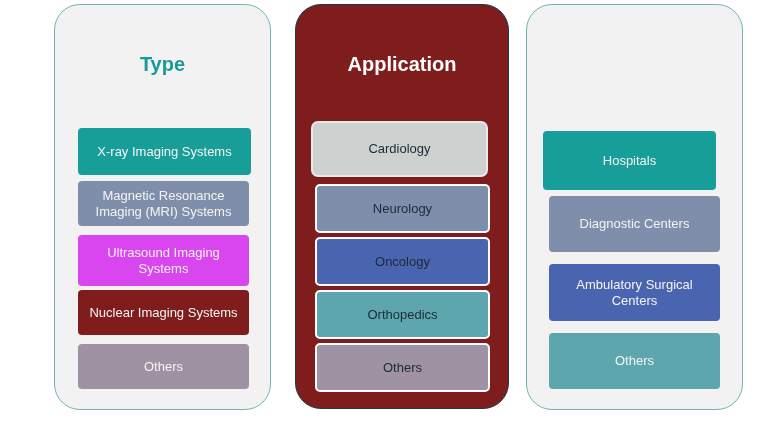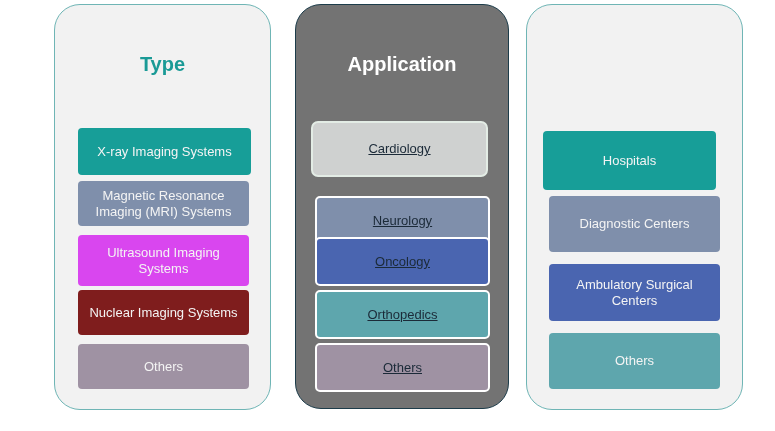--- a/index.html
+++ b/index.html
@@ -2,52 +2,52 @@
 <html><head>
 <meta charset="utf-8">
 <style>
   html, body { margin: 0; padding: 0; }
   body {
     width: 775px; height: 431px; background: #ffffff; position: relative; overflow: hidden;
     font-family: "Liberation Sans", "DejaVu Sans", sans-serif;
   }
   .panel { position: absolute; box-sizing: border-box; border-radius: 26px; }
   .panel.light { background: #f2f2f2; border: 1.5px solid #6fb5b5; }
-  .panel.dark { background: #737373; border: 1.5px solid #1c3c4a; }
+  .panel.dark { background: #7f1d1d; border: 1.5px solid #1c3c4a; }
   .panel-title {
     position: absolute; left: 0; right: 0; text-align: center;
     font-size: 20px; font-weight: bold;
   }
   .light .panel-title { color: #1a9a96; }
   .dark .panel-title { color: #ffffff; }
   .item {
     position: absolute; box-sizing: border-box; border-radius: 4px;
     display: flex; align-items: center; justify-content: center; text-align: center;
     font-size: 13px; line-height: 16px; padding: 0 6px;
   }
   .light .item { color: #f4f4f4; }
-  .dark .item { color: #1b2a38; border: 2px solid #ffffff; border-radius: 5px; text-decoration: underline; }
+  .dark .item { color: #1b2a38; border: 2px solid #ffffff; border-radius: 5px; }
   .dark .item.first { border: 2px solid #e3ece5; border-radius: 7px; }
 </style>
 </head>
 <body>
 
 <div class="panel light" style="left:54px;top:4px;width:217px;height:406px;">
   <div class="panel-title" style="top:48px;">Type</div>
   <div class="item" style="left:23px;top:123px;width:173px;height:47px;background:#179e98;">X-ray Imaging Systems</div>
   <div class="item" style="left:23px;top:176px;width:171px;height:45px;background:#7f8fab;">Magnetic Resonance Imaging (MRI) Systems</div>
   <div class="item" style="left:23px;top:230px;width:171px;height:51px;background:#d946ef;">Ultrasound Imaging Systems</div>
   <div class="item" style="left:23px;top:285px;width:171px;height:45px;background:#7f1d1d;">Nuclear Imaging Systems</div>
   <div class="item" style="left:23px;top:339px;width:171px;height:45px;background:#9f92a3;">Others</div>
 </div>
 
 <div class="panel dark" style="left:295px;top:4px;width:214px;height:405px;">
   <div class="panel-title" style="top:48px;">Application</div>
   <div class="item first" style="left:15px;top:116px;width:177px;height:56px;background:#cfd1d0;">Cardiology</div>
-  <div class="item" style="left:19px;top:179px;width:175px;height:49px;background:#7f8fab;margin-top:12px;">Neurology</div>
+  <div class="item" style="left:19px;top:179px;width:175px;height:49px;background:#7f8fab;">Neurology</div>
   <div class="item" style="left:19px;top:285px;width:175px;height:49px;background:#5ea6ad;">Orthopedics</div>
   <div class="item" style="left:19px;top:232px;width:175px;height:49px;background:#4a65b0;">Oncology</div>
   <div class="item" style="left:19px;top:338px;width:175px;height:49px;background:#9f92a3;">Others</div>
 </div>
 
 <div class="panel light" style="left:526px;top:4px;width:217px;height:406px;">
   <div class="item" style="left:16px;top:126px;width:173px;height:59px;background:#179e98;">Hospitals</div>
   <div class="item" style="left:22px;top:191px;width:171px;height:56px;background:#7f8fab;">Diagnostic Centers</div>
   <div class="item" style="left:22px;top:259px;width:171px;height:57px;background:#4a65b0;">Ambulatory Surgical Centers</div>
   <div class="item" style="left:22px;top:328px;width:171px;height:56px;background:#5ea6ad;">Others</div>

